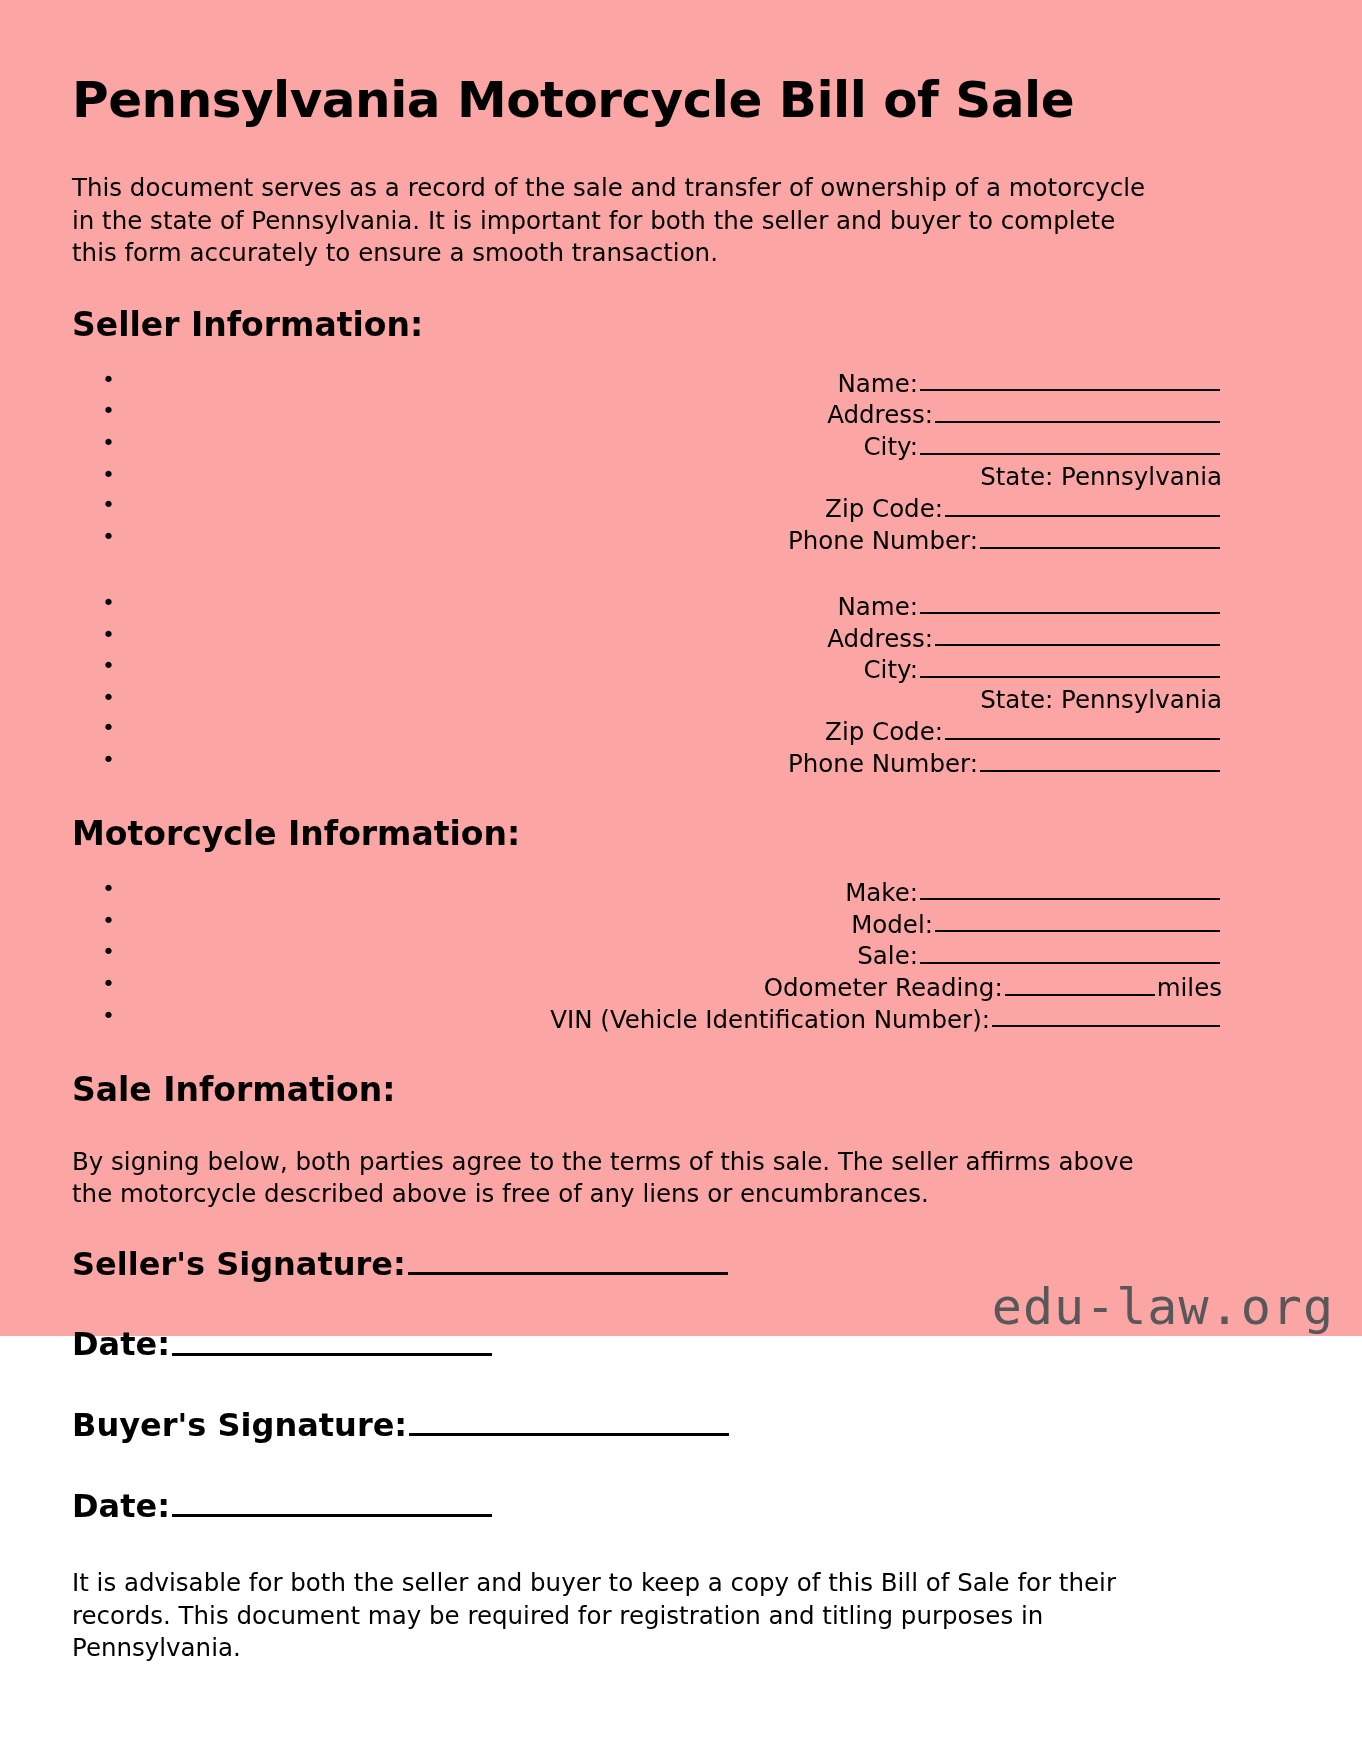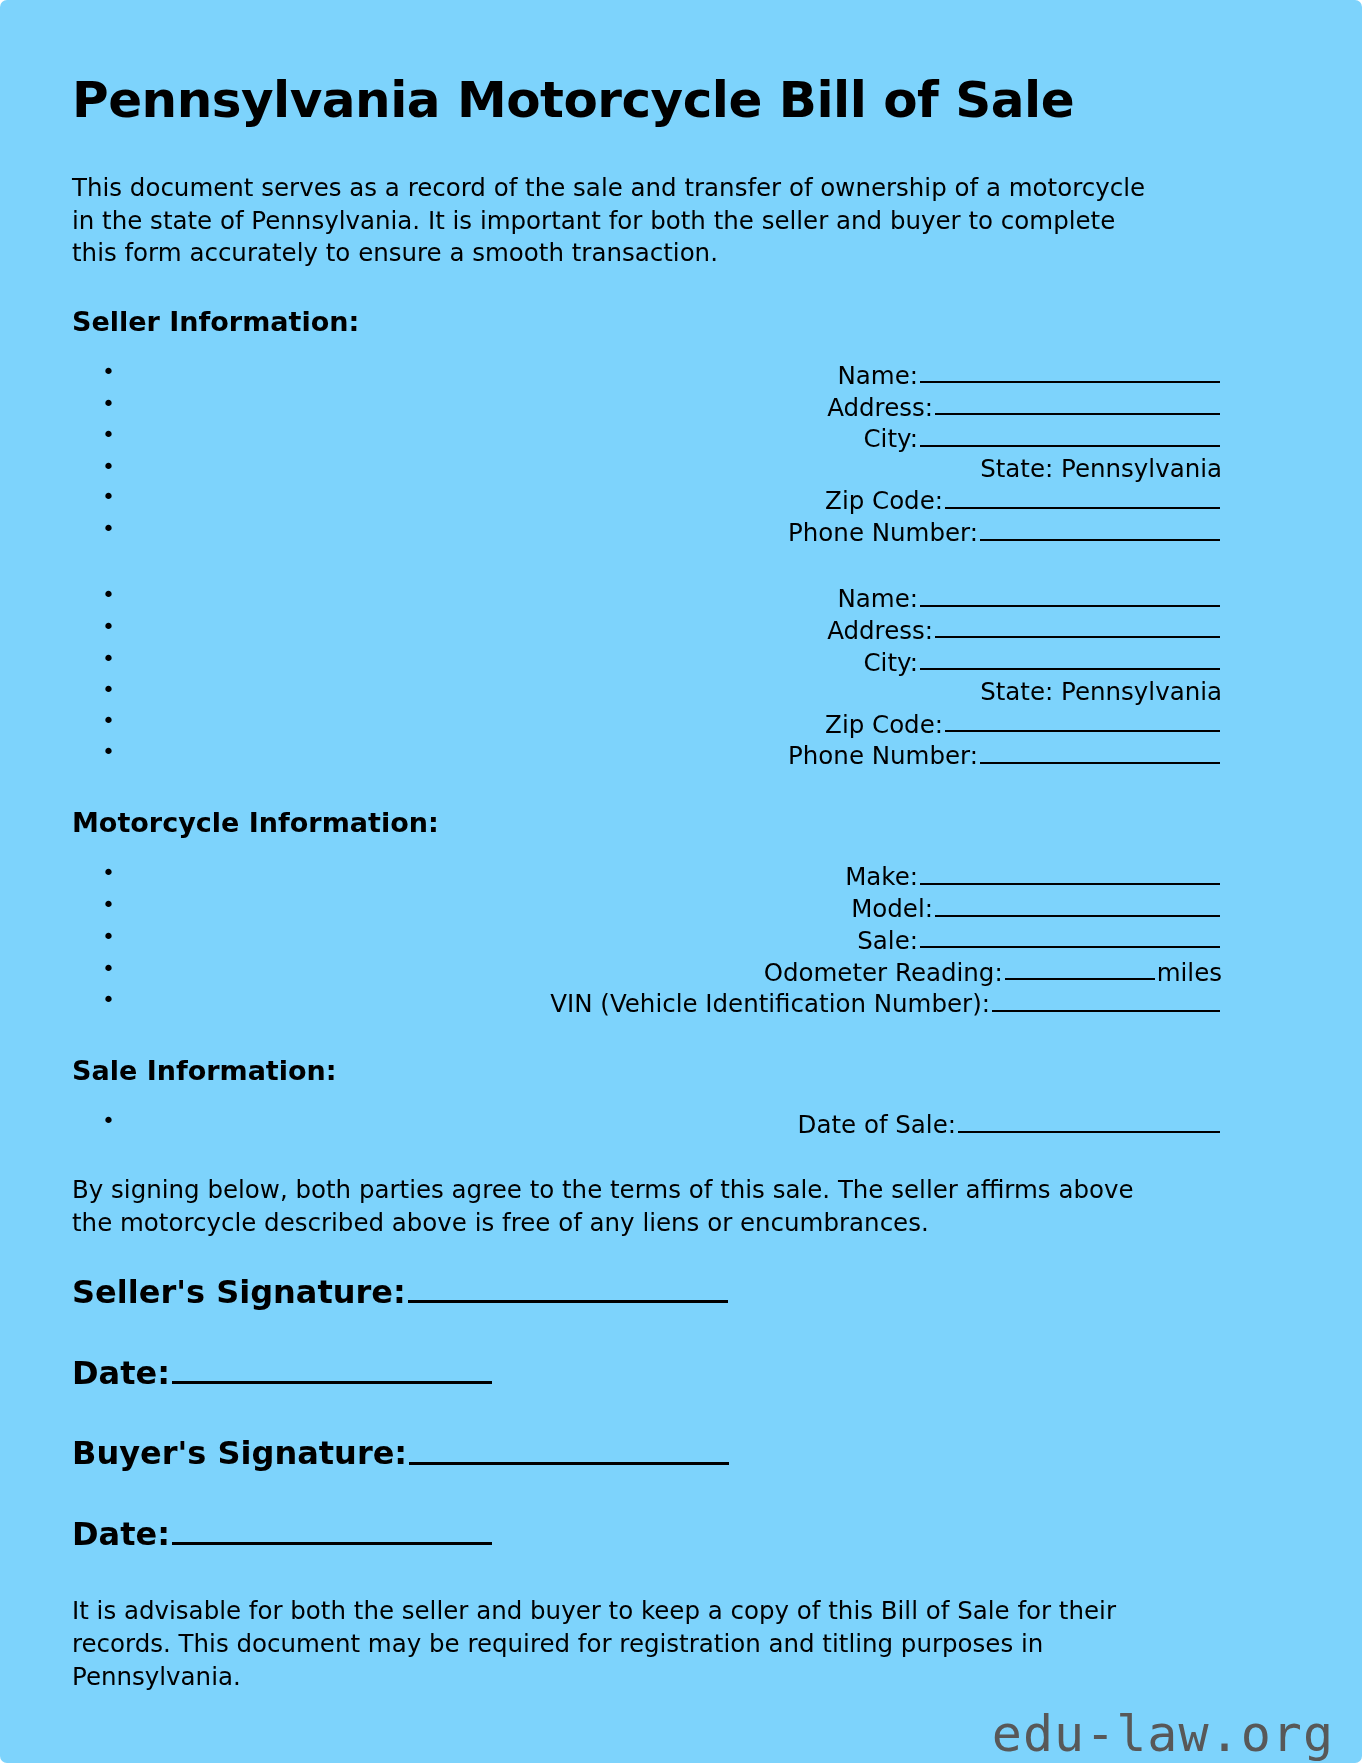--- a/index.html
+++ b/index.html
@@ -12,41 +12,40 @@
     width: 1362px;
     height: 1763px;
     position: relative;
     font-family: "DejaVu Sans", "Liberation Sans", sans-serif;
     color: #000000;
     overflow: hidden;
   }
   .page {
     position: relative;
     width: 1362px;
-    height: 1763px;
-    background: #7dd3fc;
+    height: 1336px;
+    background: #fca5a5;
     box-sizing: border-box;
     padding: 72px 140px 0 72px;
-    border-radius: 7px;
   }
   .doc-title {
     font-size: 50px;
     font-weight: bold;
     letter-spacing: -0.5px;
     margin: 0 0 44px 0;
     line-height: 1.12;
   }
   p.para {
     font-size: 24.5px;
     line-height: 1.33;
     margin: 0 0 34px 0;
     max-width: 1090px;
   }
   h2.section-heading {
-    font-size: 27px;
+    font-size: 33px;
     font-weight: bold;
     margin: 16px 0 20px 0;
     line-height: 1.3;
   }
   ul.field-list {
     list-style: none;
     margin: 0 0 34px 0;
     padding: 0 0 0 58px;
   }
   ul.field-list li {
@@ -142,21 +141,20 @@
   <ul class="field-list">
     <li><span>Make:</span><span class="blank b-300"></span></li>
     <li><span>Model:</span><span class="blank b-285"></span></li>
     <li><span>Sale:</span><span class="blank b-300"></span></li>
     <li><span>Odometer Reading:</span><span class="blank b-150"></span><span>miles</span></li>
     <li><span>VIN (Vehicle Identification Number):</span><span class="blank b-228"></span></li>
   </ul>
 
   <h2 class="section-heading">Sale Information:</h2>
   <ul class="field-list">
-    <li><span>Date of Sale:</span><span class="blank b-262"></span></li>
   </ul>
 
   <p class="para">By signing below, both parties agree to the terms of this sale. The seller affirms above the motorcycle described above is free of any liens or encumbrances.</p>
 
   <div class="sig-row">
     <span>Seller's Signature:</span><span class="blank b-sig"></span>
   </div>
 
   <div class="sig-row">
     <span>Date:</span><span class="blank b-date"></span>

